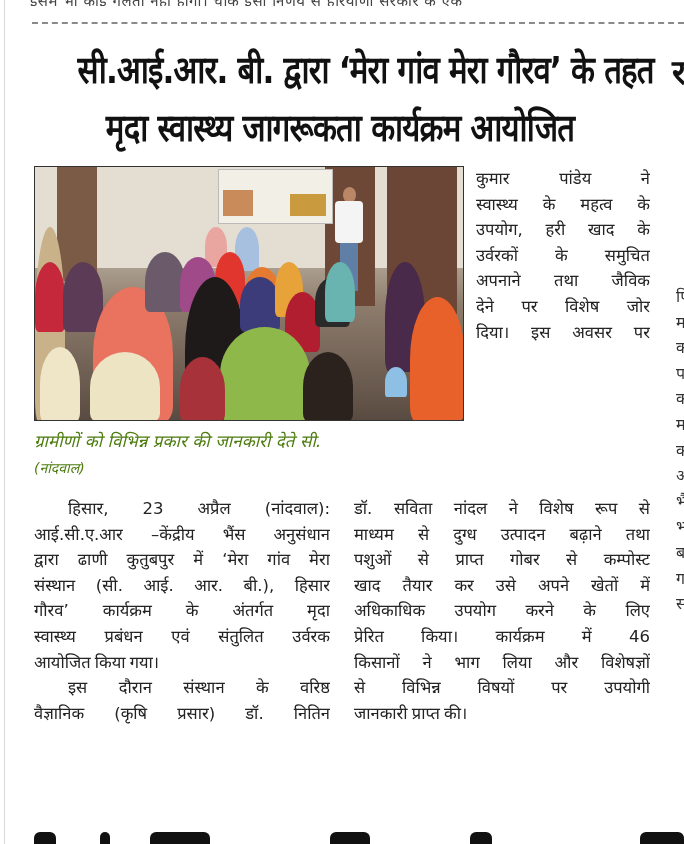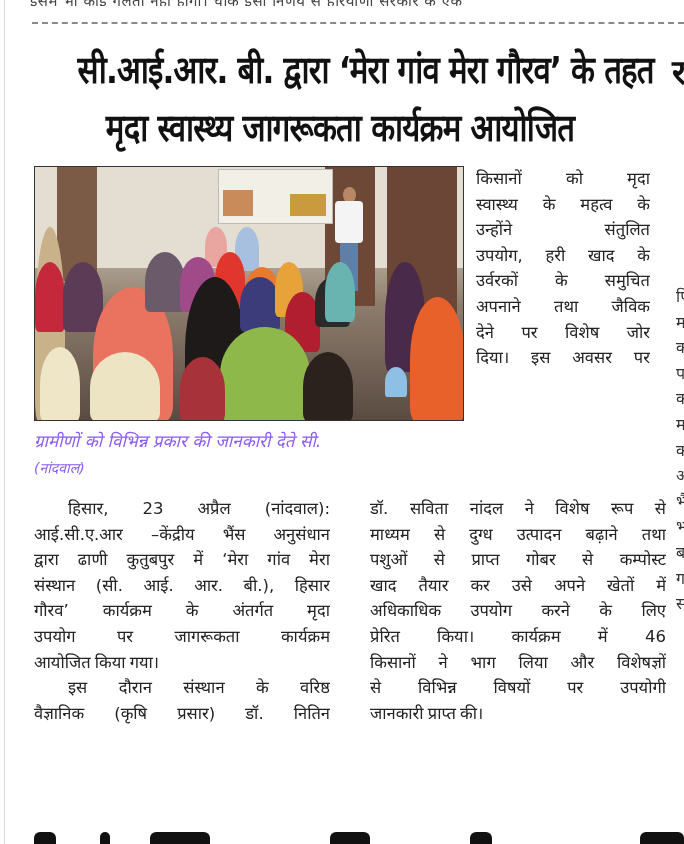--- a/index.html
+++ b/index.html
@@ -30,28 +30,28 @@
   .photo .banner { position: absolute; left: 183px; top: 2px; width: 115px; height: 55px; background: #f2efe6; border: 1px solid #bbb; }
   .photo .banner .band { position: absolute; left: 4px; top: 20px; width: 30px; height: 26px; background: #c98b5a; }
   .photo .banner .band2 { position: absolute; right: 6px; top: 24px; width: 36px; height: 22px; background: #c99a3e; }
   .photo .speaker { position: absolute; left: 300px; top: 20px; width: 28px; height: 100px; }
   .photo .speaker .shirt { position: absolute; left: 0; top: 14px; width: 28px; height: 42px; background: #f4f4f4; border-radius: 4px; }
   .photo .speaker .head { position: absolute; left: 8px; top: 0; width: 13px; height: 16px; background: #b98766; border-radius: 50%; }
   .photo .speaker .legs { position: absolute; left: 5px; top: 56px; width: 18px; height: 48px; background: #5f7fa6; }
   .crowd { position: absolute; border-radius: 50% 50% 12% 12%; }
 
   .caption { position: absolute; left: 34px; top: 428px; width: 432px;
-    font-family: "DejaVu Sans", sans-serif; font-style: italic; font-size: 17px; color: #8b5cf6; line-height: 27px; }
+    font-family: "DejaVu Sans", sans-serif; font-style: italic; font-size: 17px; color: #4d7c0f; line-height: 27px; }
   .caption .line2 { display: flex; justify-content: space-between; }
   .caption .credit { font-size: 14px; }
 
   .col { position: absolute; font-family: "DejaVu Sans", sans-serif; font-size: 16.5px; line-height: 25.6px; color: #232323; }
   .col-right { left: 476px; top: 166px; width: 174px; }
   .col-left { left: 34px; top: 496px; width: 296px; }
-  .col-mid { left: 370px; top: 496px; width: 296px; }
+  .col-mid { left: 354px; top: 496px; width: 296px; }
   .line { display: block; white-space: nowrap; text-align: justify; text-align-last: justify; overflow: hidden; height: 25.6px; }
   .line.l { text-align-last: left; font-family: Liberation Serif, serif; }
 
   .right-edge-col { position: absolute; left: 676px; top: 284px; width: 10px; font-size: 16px; line-height: 25.6px; color: #333; overflow: hidden; }
   .bottom-strip { position: absolute; left: 30px; top: 826px; width: 654px; height: 18px; overflow: hidden; }
   .bottom-strip .blob { position: absolute; top: 6px; height: 14px; background: #111; border-radius: 6px 6px 0 0; }
 </style>
 </head>
 <body>
 
@@ -106,37 +106,36 @@
 </div>
 
 <div class="caption">
   <div>ग्रामीणों को विभिन्न प्रकार की जानकारी देते सी.</div>
   <div class="line2">
     <span class="credit">(नांदवाल)</span>
   </div>
 </div>
 
 <div class="col col-right">
-  <span class="line">किसानों को मृदा</span>
+  <span class="line">कुमार पांडेय ने</span>
   <span class="line">स्वास्थ्य के महत्व के</span>
-  <span class="line">उन्होंने संतुलित</span>
   <span class="line">उपयोग, हरी खाद के</span>
   <span class="line">उर्वरकों के समुचित</span>
   <span class="line">अपनाने तथा जैविक</span>
   <span class="line">देने पर विशेष जोर</span>
   <span class="line">दिया। इस अवसर पर</span>
 </div>
 
 <div class="col col-left">
   <span class="line" style="padding-left:34px">हिसार, 23 अप्रैल (नांदवाल):</span>
   <span class="line">आई.सी.ए.आर –केंद्रीय भैंस अनुसंधान</span>
   <span class="line">द्वारा ढाणी कुतुबपुर में ‘मेरा गांव मेरा</span>
   <span class="line">संस्थान (सी. आई. आर. बी.), हिसार</span>
   <span class="line">गौरव’ कार्यक्रम के अंतर्गत मृदा</span>
-  <span class="line">उपयोग पर जागरूकता कार्यक्रम</span>
+  <span class="line">स्वास्थ्य प्रबंधन एवं संतुलित उर्वरक</span>
   <span class="line l">आयोजित किया गया।</span>
   <span class="line" style="padding-left:34px">इस दौरान संस्थान के वरिष्ठ</span>
   <span class="line">वैज्ञानिक (कृषि प्रसार) डॉ. नितिन</span>
 </div>
 
 <div class="col col-mid">
   <span class="line">डॉ. सविता नांदल ने विशेष रूप से</span>
   <span class="line">माध्यम से दुग्ध उत्पादन बढ़ाने तथा</span>
   <span class="line">पशुओं से प्राप्त गोबर से कम्पोस्ट</span>
   <span class="line">खाद तैयार कर उसे अपने खेतों में</span>

